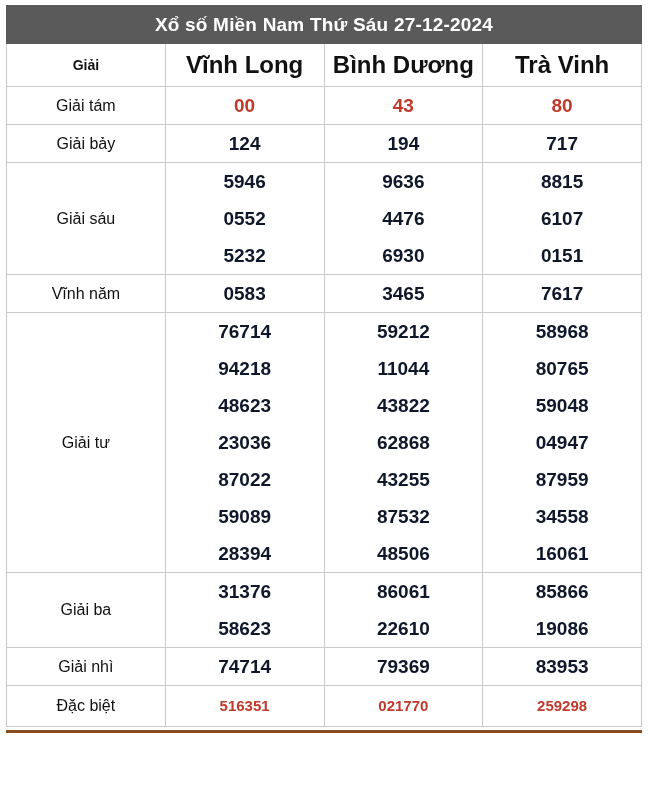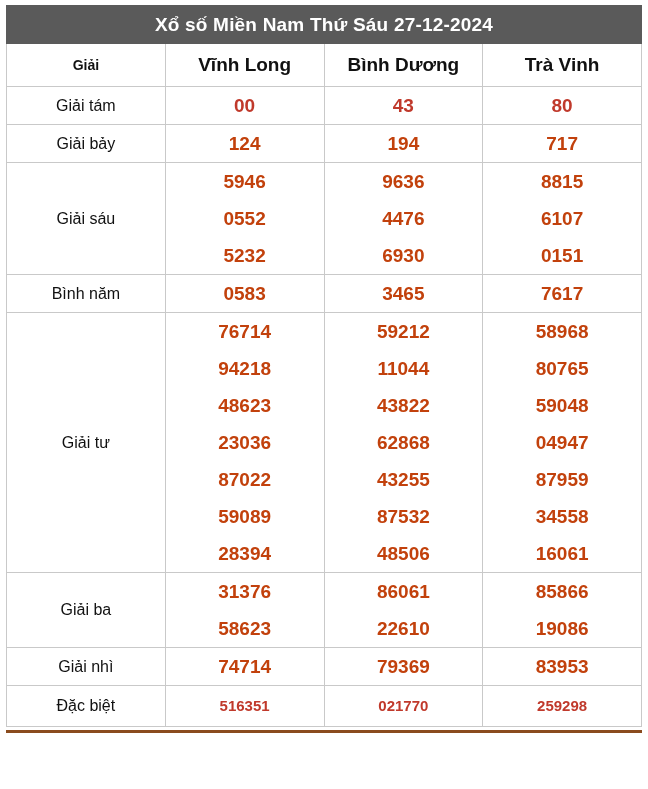--- a/index.html
+++ b/index.html
@@ -42,36 +42,36 @@
   }
   .col-label {
     width: 104px;
   }
   .hdr-label {
     font-size: 14px;
     color: #111111;
     font-weight: bold;
   }
   .hdr-prov {
-    font-size: 19px;
+    font-size: 24px;
     font-weight: bold;
     color: #111111;
   }
   .row-hdr td {
     height: 42px;
   }
   .prize-label {
     font-size: 16px;
     color: #111111;
     text-align: center;
   }
   .num {
     font-size: 19px;
     font-weight: bold;
-    color: #c2410c;
+    color: #0f172a;
     line-height: 37px;
     height: 37px;
   }
   .num-red {
     color: #c0392b;
   }
   .num-special {
     font-size: 15px;
     font-weight: bold;
     color: #c0392b;
@@ -170,21 +170,21 @@
         <td class="cell-stack">
           <div class="stack">
             <span class="num">8815</span>
             <span class="num">6107</span>
             <span class="num">0151</span>
           </div>
         </td>
       </tr>
 
       <tr>
-        <td class="col-label prize-label">Bình năm</td>
+        <td class="col-label prize-label">Vĩnh năm</td>
         <td class="cell-stack">
           <div class="stack">
               <span class="num">0583</span>
             </div>
         </td>
         <td class="cell-stack">
           <div class="stack">
               <span class="num">3465</span>
             </div>
         </td>

